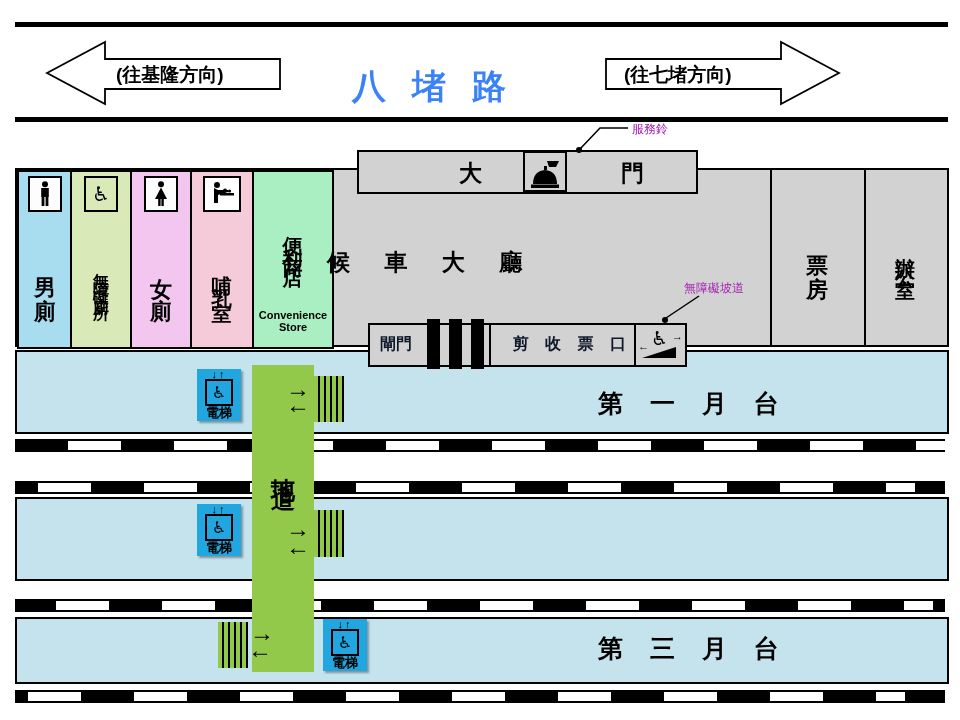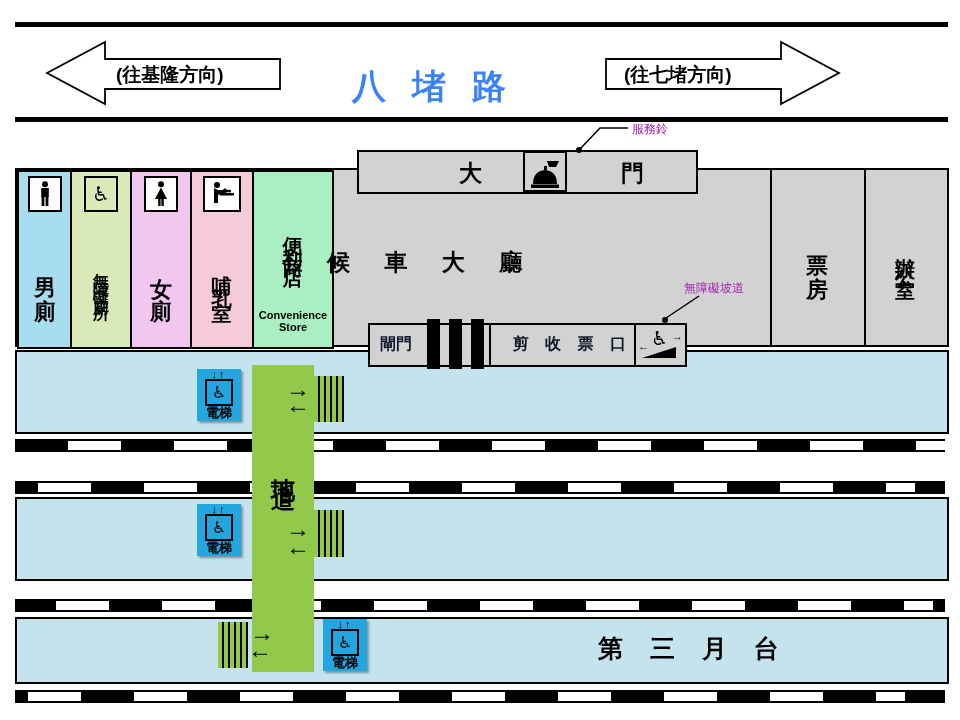--- a/index.html
+++ b/index.html
@@ -176,20 +176,21 @@
     <div class="tdiv" style="left:264px"></div>
     <div class="ramp-icon">
       <span class="wc">♿</span>
       <span class="ar" style="left:0;top:13px">←</span>
       <span class="ar" style="left:34px;top:3px">→</span>
       <div class="tri"></div>
     </div>
   </div>
 
   <div class="platform" style="top:350px;height:80px"></div>
+  <div class="platform-label" style="top:387px">第 一 月 台</div>
 
   <div class="platform" style="top:497px;height:80px"></div>
 
   <div class="platform" style="top:617px;height:63px"></div>
   <div class="platform-label" style="top:632px">第 三 月 台</div>
 
   <div class="track" style="top:439px;background-position-x:0"></div>
   <div class="track" style="top:481px;background-position-x:-30px"></div>
   <div class="track" style="top:599px;background-position-x:-12px"></div>
   <div class="track" style="top:690px;background-position-x:-40px"></div>

